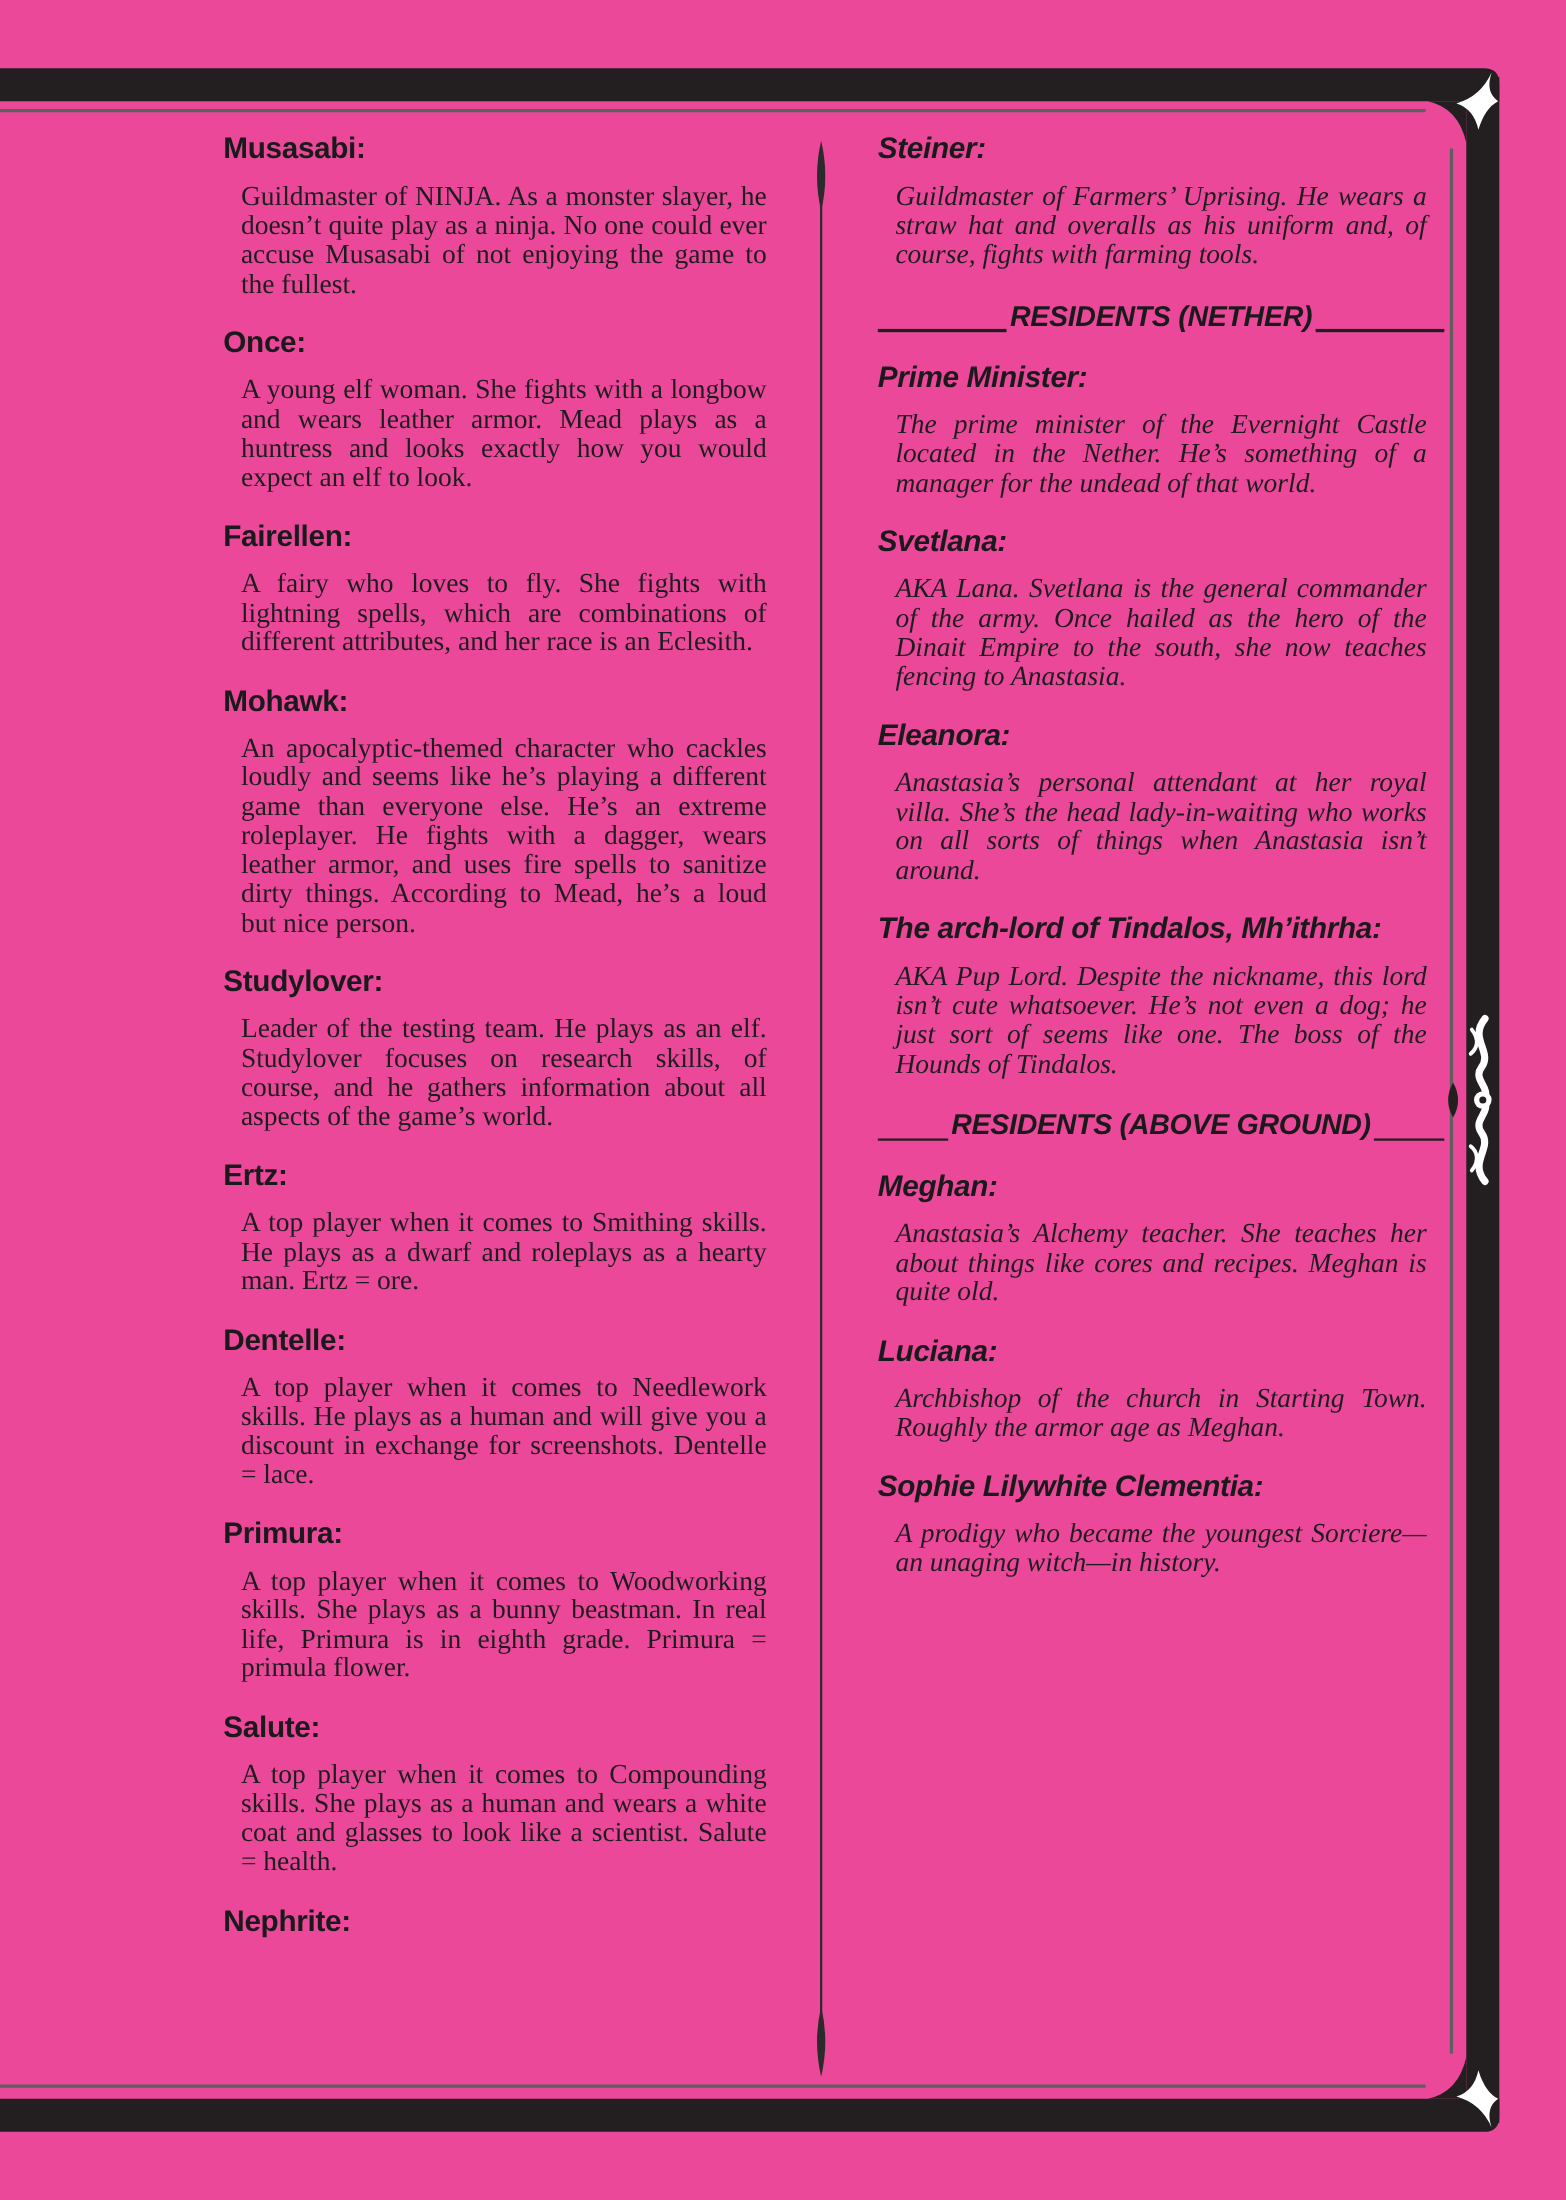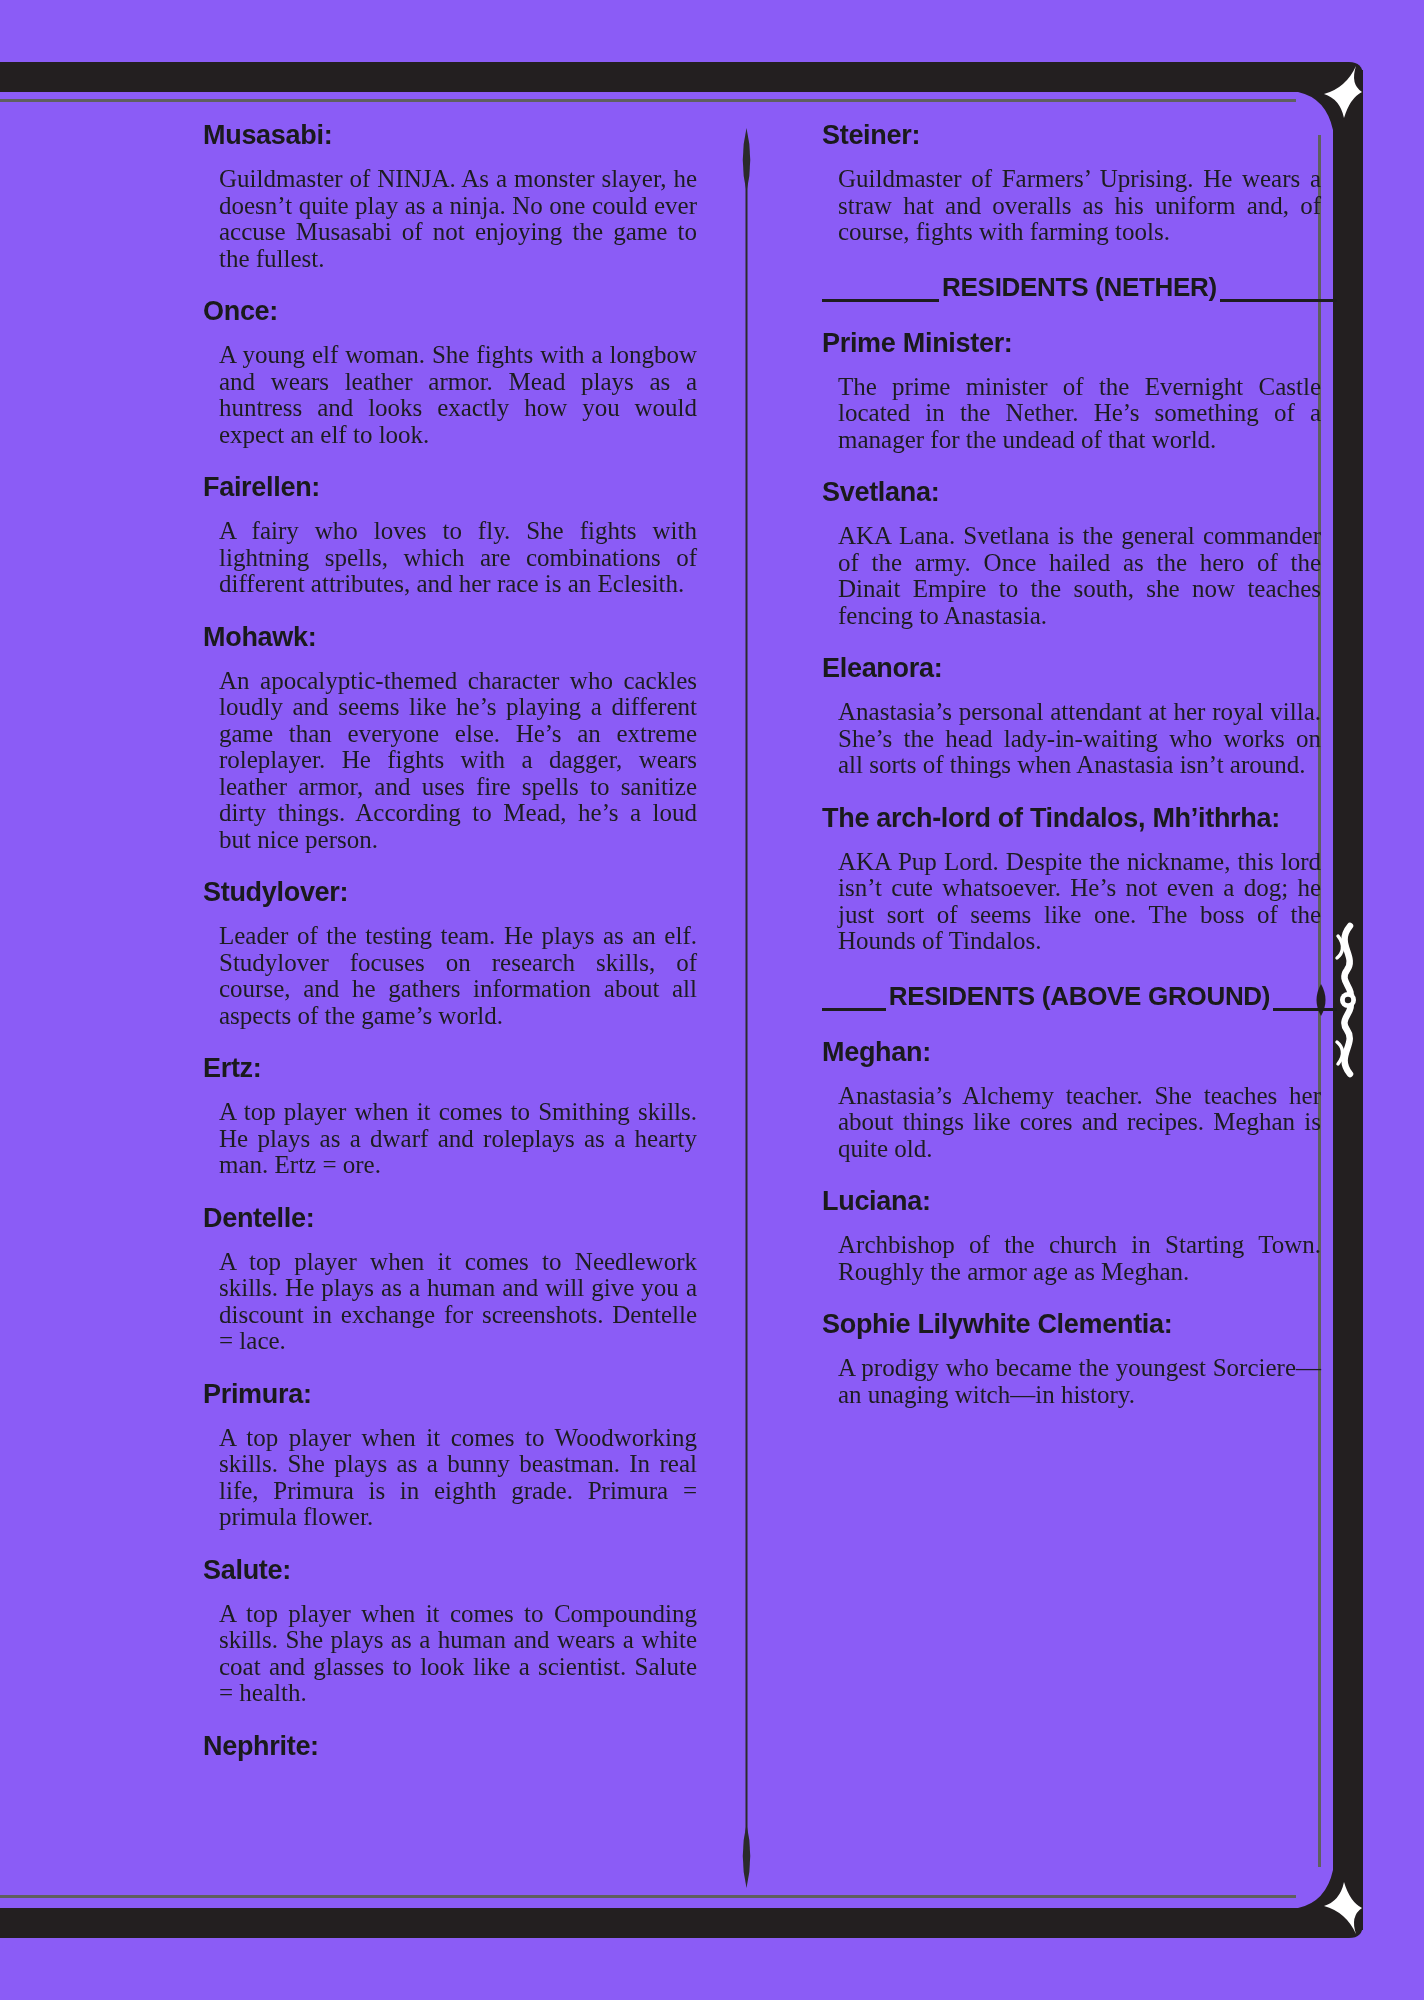--- a/index.html
+++ b/index.html
@@ -1,24 +1,24 @@
 <!DOCTYPE html>
 <html><head>
 <meta charset="utf-8">
 <style>
   html,body { margin:0; padding:0; background:#ffffff; }
   .page {
     position:relative; width:1424px; height:2000px;
-    background:#8b5cf6; overflow:hidden;
+    background:#ec4899; overflow:hidden;
     color:#1c1c1e;
   }
   .frame-svg { position:absolute; inset:0; pointer-events:none; }
   .col { position:absolute; top:120px; }
   .col-left  { left:203px; width:510px; }
-  .col-right { left:822px; width:515px; }
+  .col-right { left:798px; width:515px;font-style:italic; }
   .entry { margin:0 0 24px 0; }
   .entry-label {
     font-family:"Liberation Sans", sans-serif; font-weight:700;
     font-size:27px; line-height:30px; letter-spacing:-0.3px;
     color:#1a1a1c; margin:0 0 3px 0;
   }
   .entry-text {
     font-family:"Liberation Serif", serif;
     font-size:25px; line-height:26.5px; color:#1d1d20;
     margin:16px; text-align:justify;

